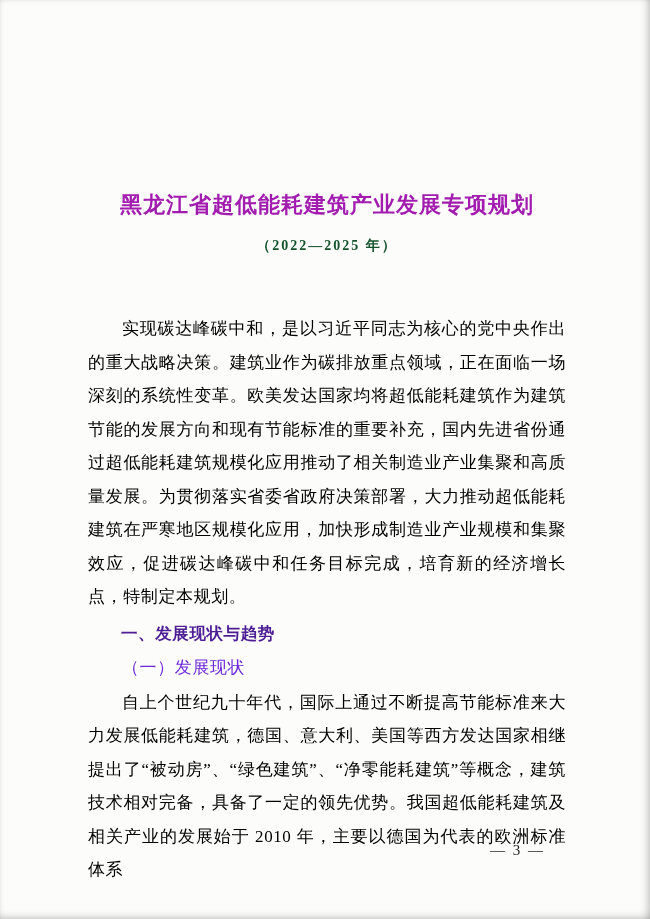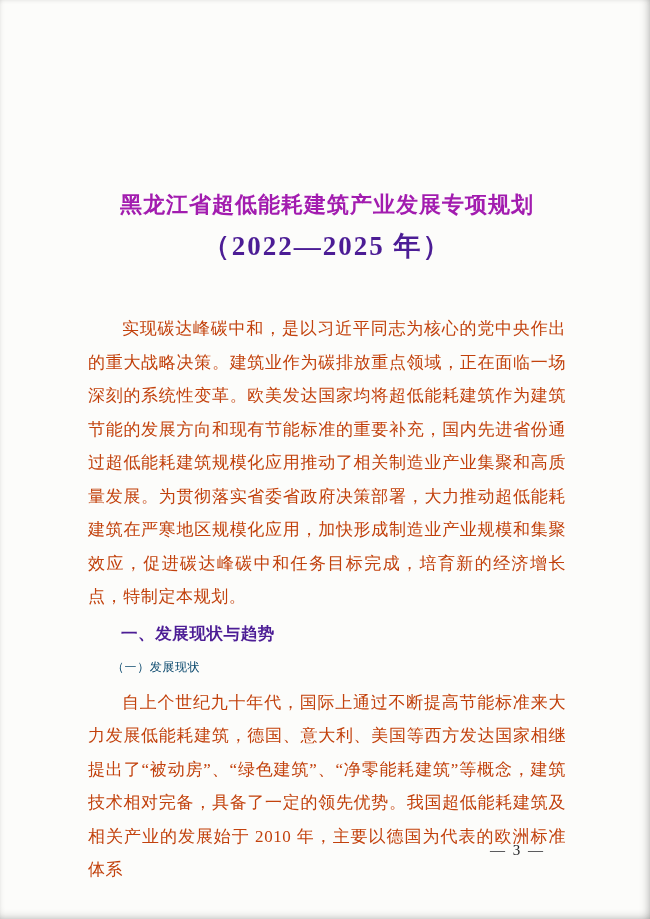--- a/index.html
+++ b/index.html
@@ -33,54 +33,54 @@
     text-align: center;
     font-size: 22px;
     font-weight: bold;
     letter-spacing: 1px;
     color: #a21caf;
     line-height: 30px;
   }
   .doc-subtitle {
     margin: 12px 0 0 0;
     text-align: center;
-    font-size: 27px;
+    font-size: 14px;
     font-weight: bold;
     letter-spacing: 2px;
-    color: #4c1d95;
+    color: #14532d;
     line-height: 28px;
   }
   .para {
     margin: 0;
     font-size: 17px;
     line-height: 33.5px;
     text-align: justify;
     text-indent: 2em;
     letter-spacing: 0.6px;
-    color: #c2410c;
+    color: #000000;
   }
   .para-1 { margin-top: 52px; }
   .sec-heading {
     margin: 3px 0 0 0;
     font-size: 16.5px;
     line-height: 33.5px;
     font-weight: bold;
     text-indent: 2em;
     letter-spacing: 0.6px;
     font-family: "Liberation Sans", "DejaVu Sans", sans-serif;
     color: #4c1d95;
   }
   .subsec-heading {
     margin: 1px 0 0 0;
-    font-size: 12px;
+    font-size: 17px;
     line-height: 33.5px;
     font-weight: normal;
     text-indent: 2em;
     letter-spacing: 0.6px;
-    color: #0c4a6e;
+    color: #6d28d9;
   }
   .para-2 { margin-top: 1px; }
   .page-number {
     position: absolute;
     right: 105px;
     top: 842px;
     font-size: 15px;
     letter-spacing: 2px;
     color: #222224;
   }

